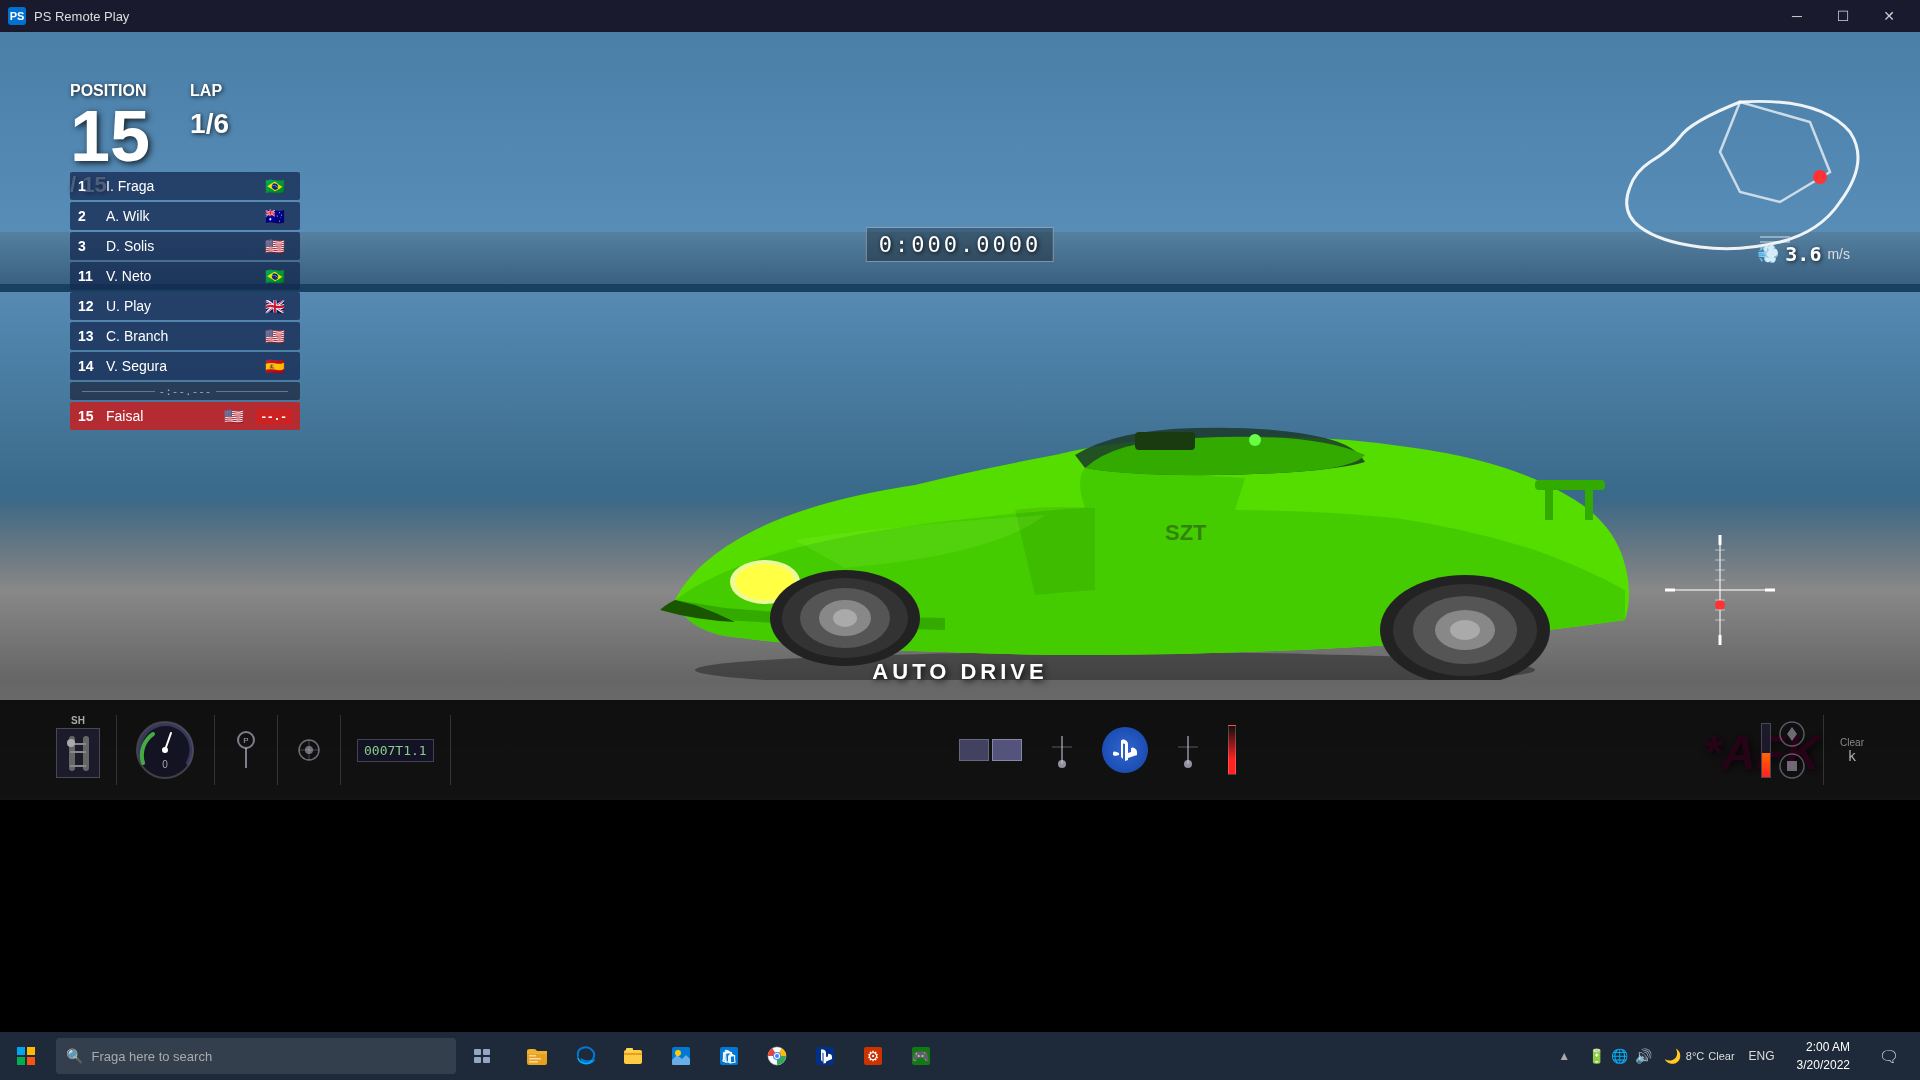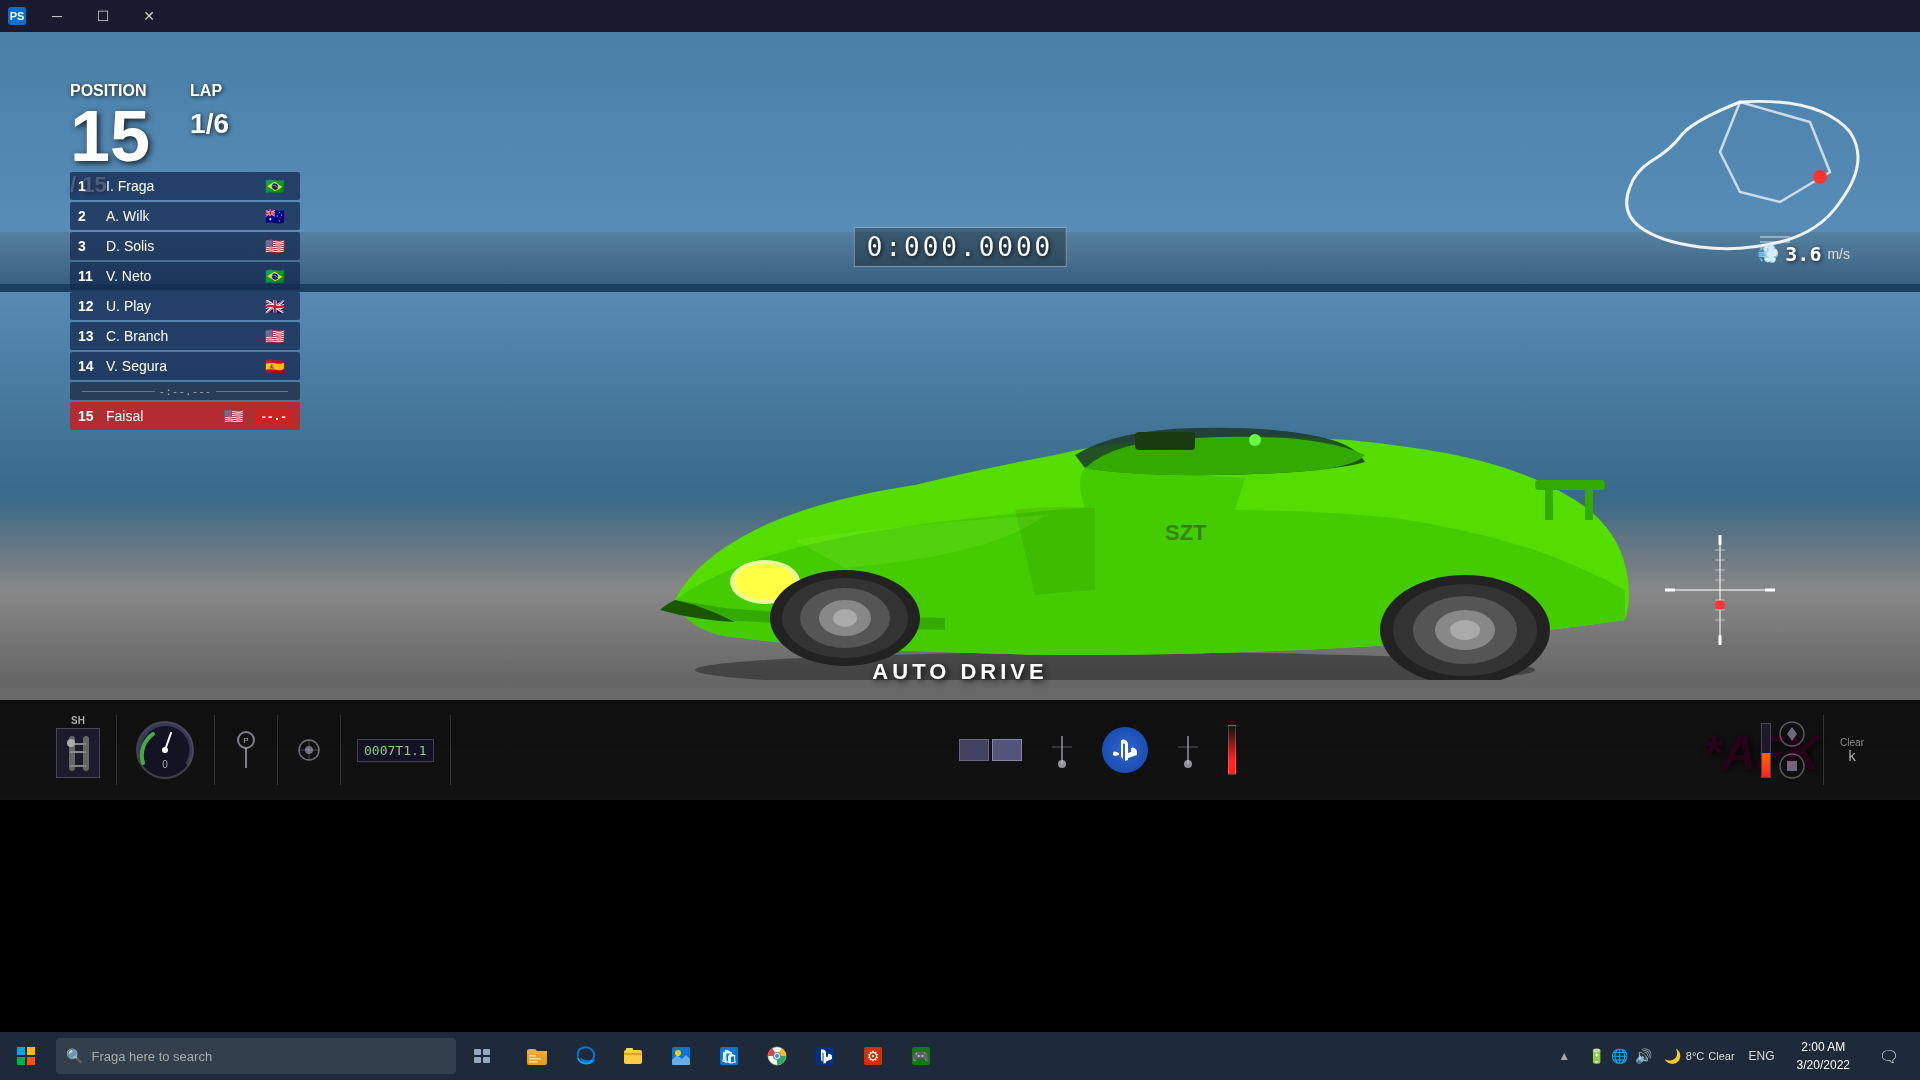--- a/index.html
+++ b/index.html
@@ -174,21 +174,21 @@
       font-family: monospace;
     }
 
     
     #timer-center {
       position: absolute;
       top: 195px;
       left: 50%;
       transform: translateX(-50%);
       font-family: monospace;
-      font-size: 26px;
+      font-size: 22px;
       color: white;
       letter-spacing: 3px;
       text-shadow: 1px 1px 4px rgba(0,0,0,0.9);
       border: 1px solid rgba(255,255,255,0.4);
       padding: 4px 12px;
       background: rgba(0,0,0,0.3);
     }
 
     
     #minimap {
@@ -362,21 +362,21 @@
       gap: 4px;
     }
     .taskbar-right-icons {
       display: flex;
       align-items: center;
       gap: 6px;
       padding: 0 8px;
     }
     .sys-icon { color: #ddd; font-size: 14px; cursor: pointer; }
     .taskbar-clock {
-      text-align: center;
+      text-align: right;
       color: white;
       font-size: 12px;
       line-height: 1.5;
       padding: 0 12px;
       cursor: pointer;
     }
     .taskbar-notif {
       width: 46px;
       height: 48px;
       display: flex;
@@ -404,20 +404,21 @@
       padding: 0 6px;
     }
   </style>
 </head>
 <body>
 
 <div id="titlebar">
   <div class="title-icon">
     <span>PS</span>
   </div>
+  <span class="title-text">PS Remote Play</span>
   <div class="window-controls">
     <button class="win-btn">─</button>
     <button class="win-btn">☐</button>
     <button class="win-btn close">✕</button>
   </div>
 </div>
 
 <div id="game-area">
 
   <div class="track-wall"></div>

